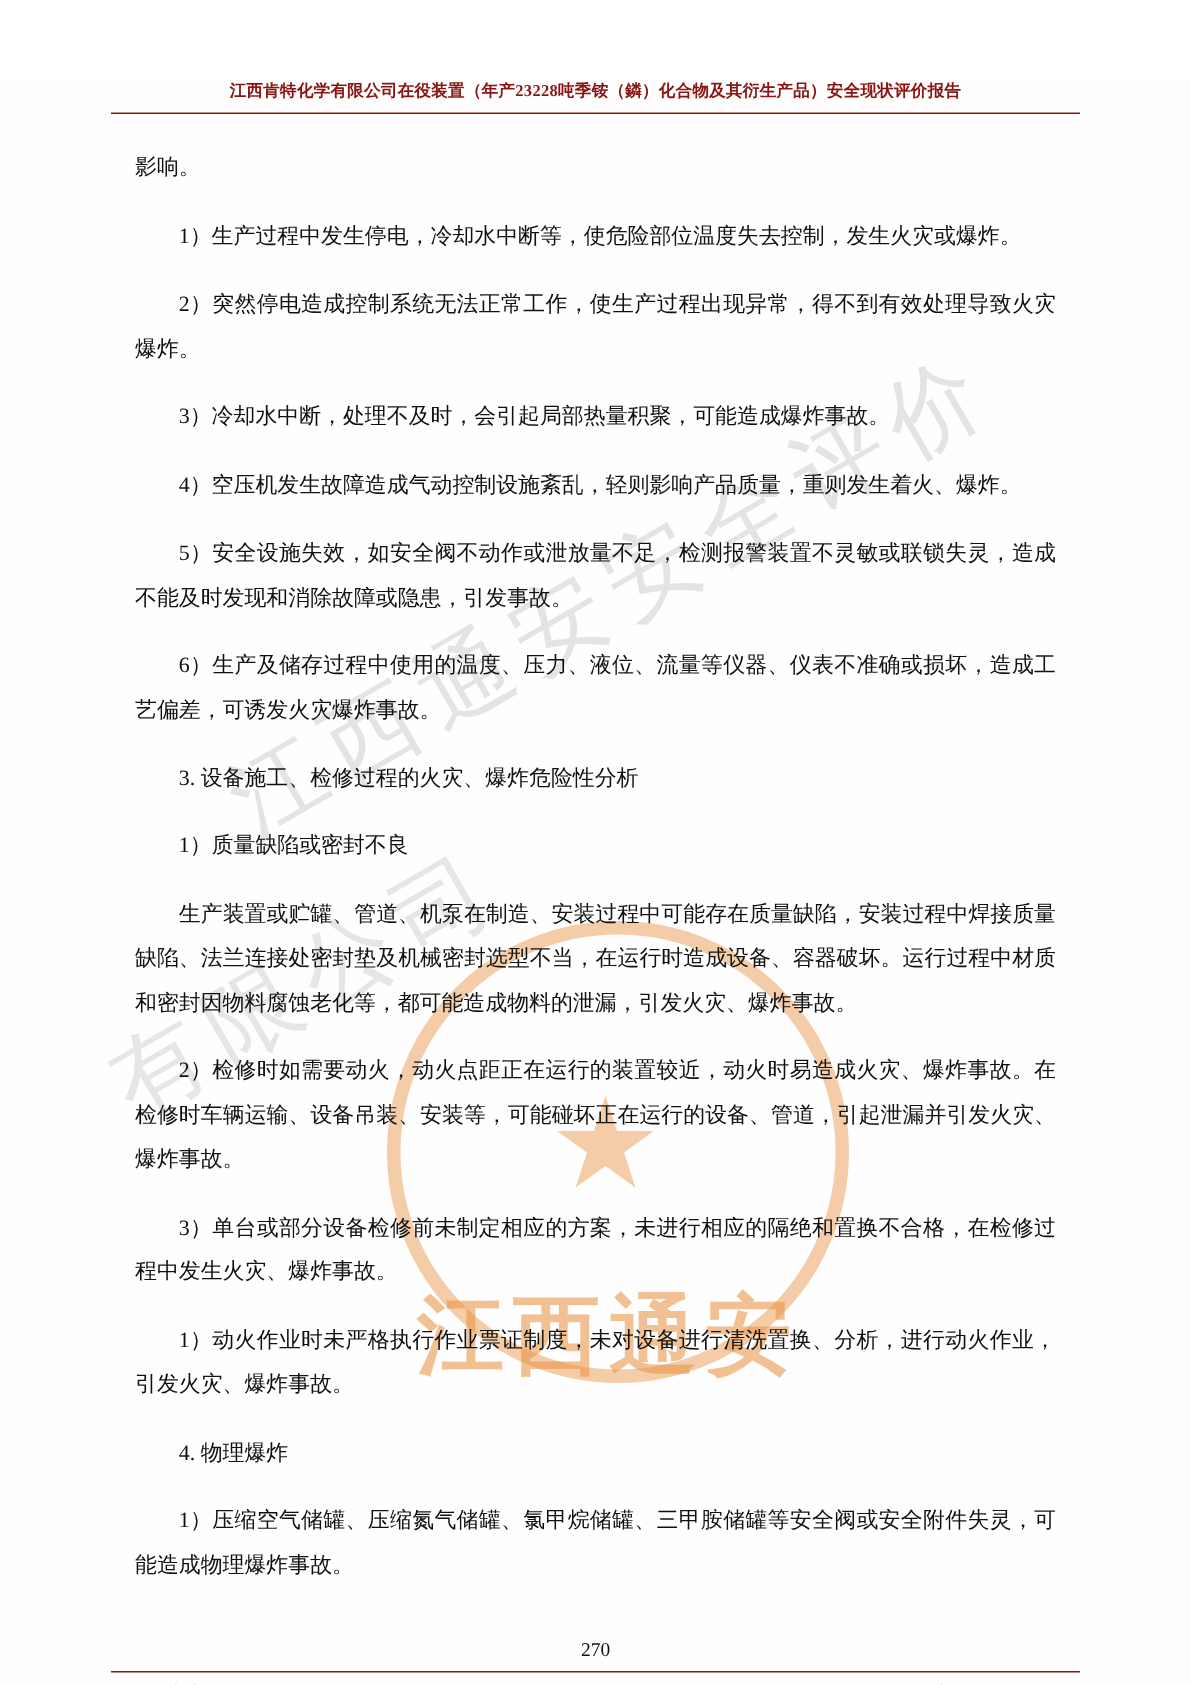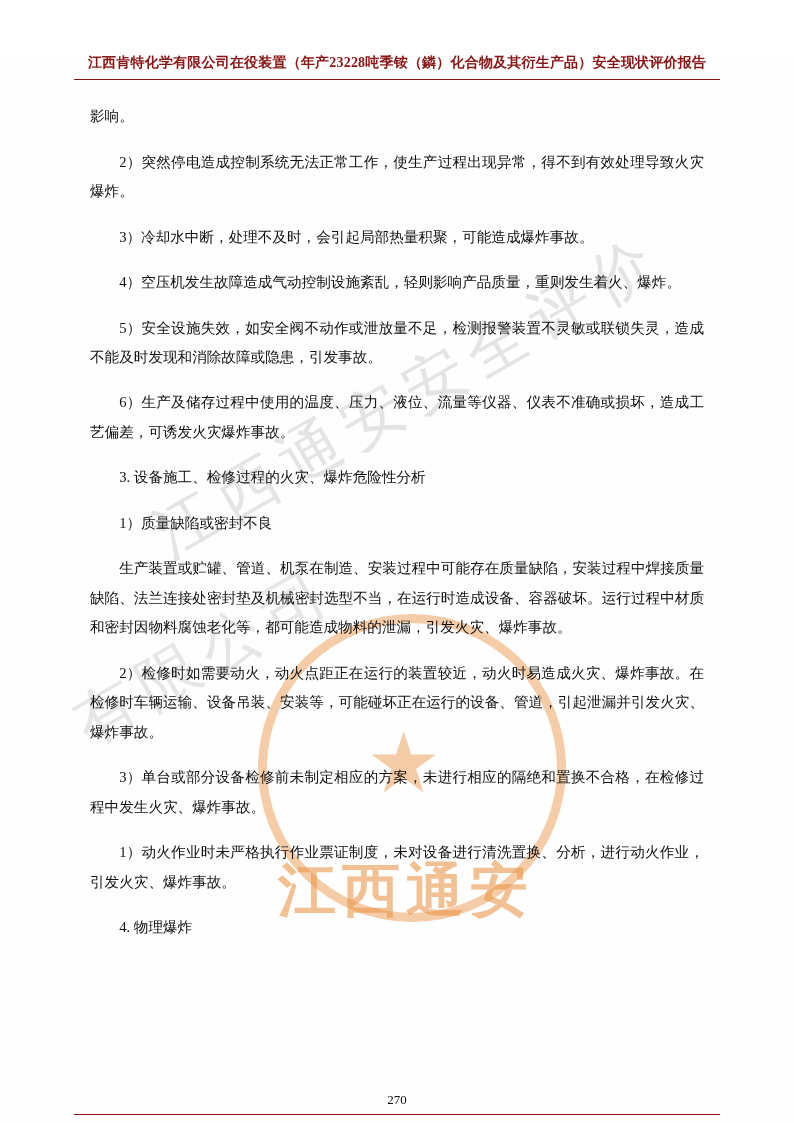--- a/index.html
+++ b/index.html
@@ -88,21 +88,21 @@
     font-weight: bold;
     margin-top: 38px;
   }
 
   
   .header {
     position: relative;
     z-index: 3;
     margin: 54px 74px 0 74px;
     text-align: center;
-    font-size: 14px;
+    font-size: 11px;
     font-weight: bold;
     color: #8a1515;
     letter-spacing: .2px;
     padding-bottom: 7px;
     border-bottom: 1px solid #8a1515;
     line-height: 1.3;
   }
 
   
   .content {
@@ -160,32 +160,34 @@
     <div class="wm-text-diag2">有限公司</div>
     <div class="wm-seal"></div>
     <div class="wm-star">★</div>
     <div class="wm-text-orange">江西通安</div>
   </div>
 
   <div class="header">江西肯特化学有限公司在役装置（年产23228吨季铵（鏻）化合物及其衍生产品）安全现状评价报告</div>
 
   <div class="content">
     <p class="noindent">影响。</p>
+    <p class="indent2">1）生产过程中发生停电，冷却水中断等，使危险部位温度失去控制，发生火灾或爆炸。</p>
     <p class="indent2">2）突然停电造成控制系统无法正常工作，使生产过程出现异常，得不到有效处理导致火灾爆炸。</p>
     <p class="indent2">3）冷却水中断，处理不及时，会引起局部热量积聚，可能造成爆炸事故。</p>
     <p class="indent2">4）空压机发生故障造成气动控制设施紊乱，轻则影响产品质量，重则发生着火、爆炸。</p>
     <p class="indent2">5）安全设施失效，如安全阀不动作或泄放量不足，检测报警装置不灵敏或联锁失灵，造成不能及时发现和消除故障或隐患，引发事故。</p>
     <p class="indent2">6）生产及储存过程中使用的温度、压力、液位、流量等仪器、仪表不准确或损坏，造成工艺偏差，可诱发火灾爆炸事故。</p>
     <p class="indent2">3. 设备施工、检修过程的火灾、爆炸危险性分析</p>
     <p class="indent2">1）质量缺陷或密封不良</p>
     <p class="indent2">生产装置或贮罐、管道、机泵在制造、安装过程中可能存在质量缺陷，安装过程中焊接质量缺陷、法兰连接处密封垫及机械密封选型不当，在运行时造成设备、容器破坏。运行过程中材质和密封因物料腐蚀老化等，都可能造成物料的泄漏，引发火灾、爆炸事故。</p>
     <p class="indent2">2）检修时如需要动火，动火点距正在运行的装置较近，动火时易造成火灾、爆炸事故。在检修时车辆运输、设备吊装、安装等，可能碰坏正在运行的设备、管道，引起泄漏并引发火灾、爆炸事故。</p>
     <p class="indent2">3）单台或部分设备检修前未制定相应的方案，未进行相应的隔绝和置换不合格，在检修过程中发生火灾、爆炸事故。</p>
     <p class="indent2">1）动火作业时未严格执行作业票证制度，未对设备进行清洗置换、分析，进行动火作业，引发火灾、爆炸事故。</p>
     <p class="indent2">4. 物理爆炸</p>
+    <p class="indent2">1）压缩空气储罐、压缩氮气储罐、氯甲烷储罐、三甲胺储罐等安全阀或安全附件失灵，可能造成物理爆炸事故。</p>
   </div>
 
   <div class="page-number">270</div>
 
   <div class="footer">
     <span>江西通安安全评价有限公司</span>
     <span>赣通危化现评字〔2024〕029 号</span>
   </div>
 
 </div>

